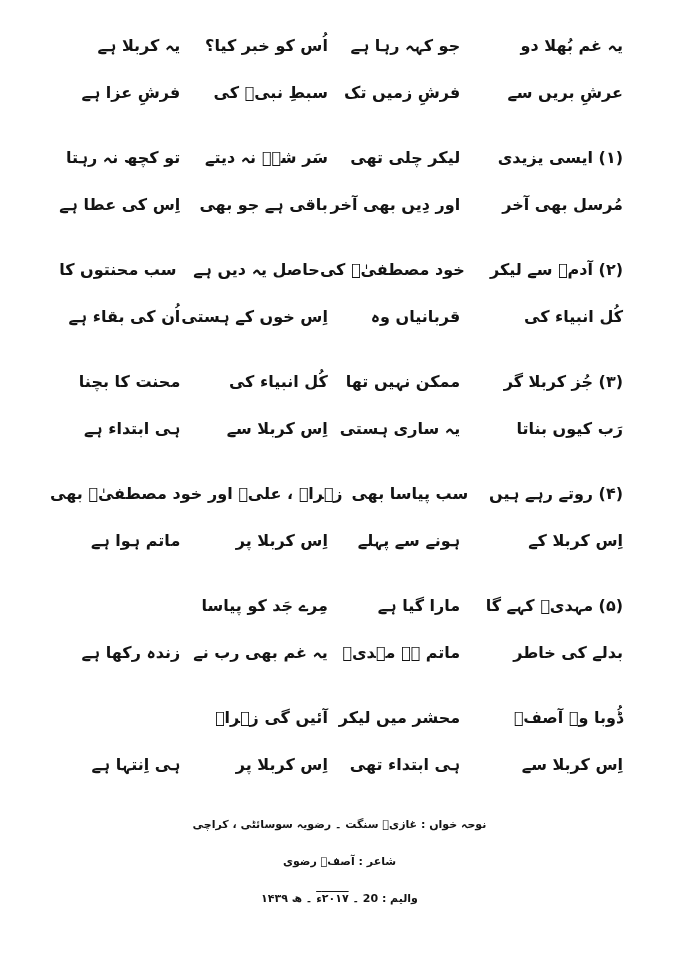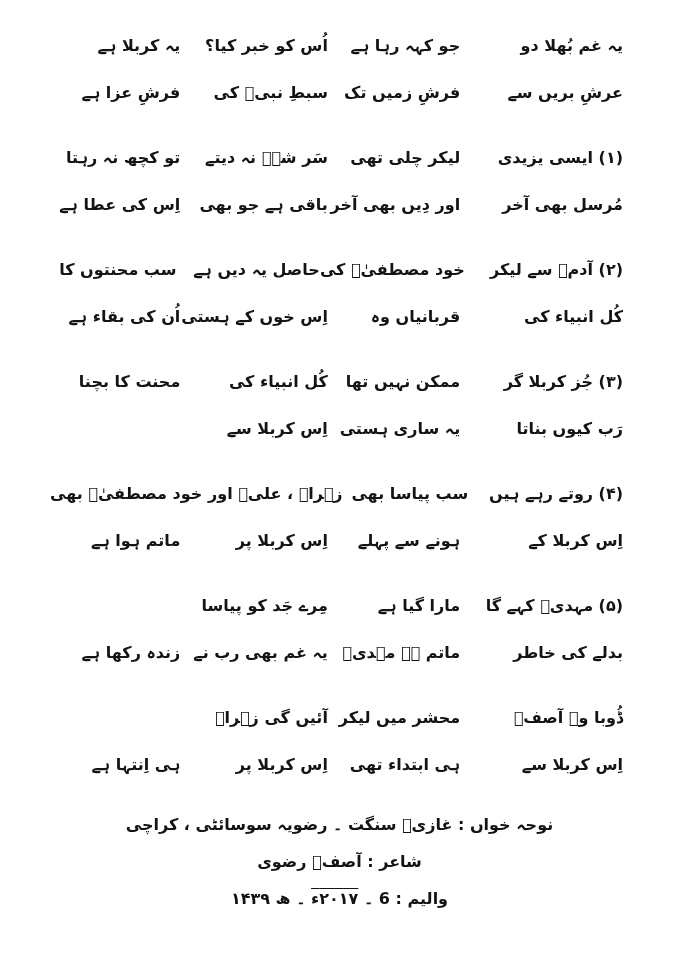--- a/index.html
+++ b/index.html
@@ -31,21 +31,21 @@
   }
   .phrase {
     white-space: nowrap;
     text-align: right;
     overflow: visible;
   }
   .footer {
     margin-top: 16px;
     text-align: center;
     font-weight: bold;
-    font-size: 16px;
+    font-size: 11px;
   }
   .footer-line { height: 37px; line-height: 37px; }
   .overline { text-decoration: overline; }
 </style>
 </head>
 <body>
 
 <div class="page">
   <div class="poem">
 
@@ -98,20 +98,21 @@
       <div class="verse-line">
         <div class="phrase">(۳) جُز کربلا گر</div>
         <div class="phrase">ممکن نہیں تھا</div>
         <div class="phrase">کُل انبیاء کی</div>
         <div class="phrase">محنت کا بچنا</div>
       </div>
       <div class="verse-line">
         <div class="phrase">رَب کیوں بناتا</div>
         <div class="phrase">یہ ساری ہستی</div>
         <div class="phrase">اِس کربلا سے</div>
+        <div class="phrase">ہی ابتداء ہے</div>
       </div>
     </div>
 
     <div class="stanza">
       <div class="verse-line">
         <div class="phrase">(۴) روتے رہے ہیں</div>
         <div class="phrase">سب پیاسا بھی</div>
         <div class="phrase">زہراؑ ، علیؑ اور</div>
         <div class="phrase">خود مصطفیٰؐ بھی</div>
       </div>
@@ -149,15 +150,15 @@
         <div class="phrase">اِس کربلا پر</div>
         <div class="phrase">ہی اِنتہا ہے</div>
       </div>
     </div>
 
   </div>
 
   <div class="footer">
     <div class="footer-line">نوحہ خواں : غازیؔ سنگت ۔ رضویہ سوسائٹی ، کراچی</div>
     <div class="footer-line">شاعر : آصفؔ رضوی</div>
-    <div class="footer-line"><span>والیم : 6 ۔ </span><span class="overline">۲۰۱۷ء</span><span> ۔ ھ ۱۴۳۹</span></div>
+    <div class="footer-line"><span>والیم : 20 ۔ </span><span class="overline">۲۰۱۷ء</span><span> ۔ ھ ۱۴۳۹</span></div>
   </div>
 </div>
 
 </body></html>

